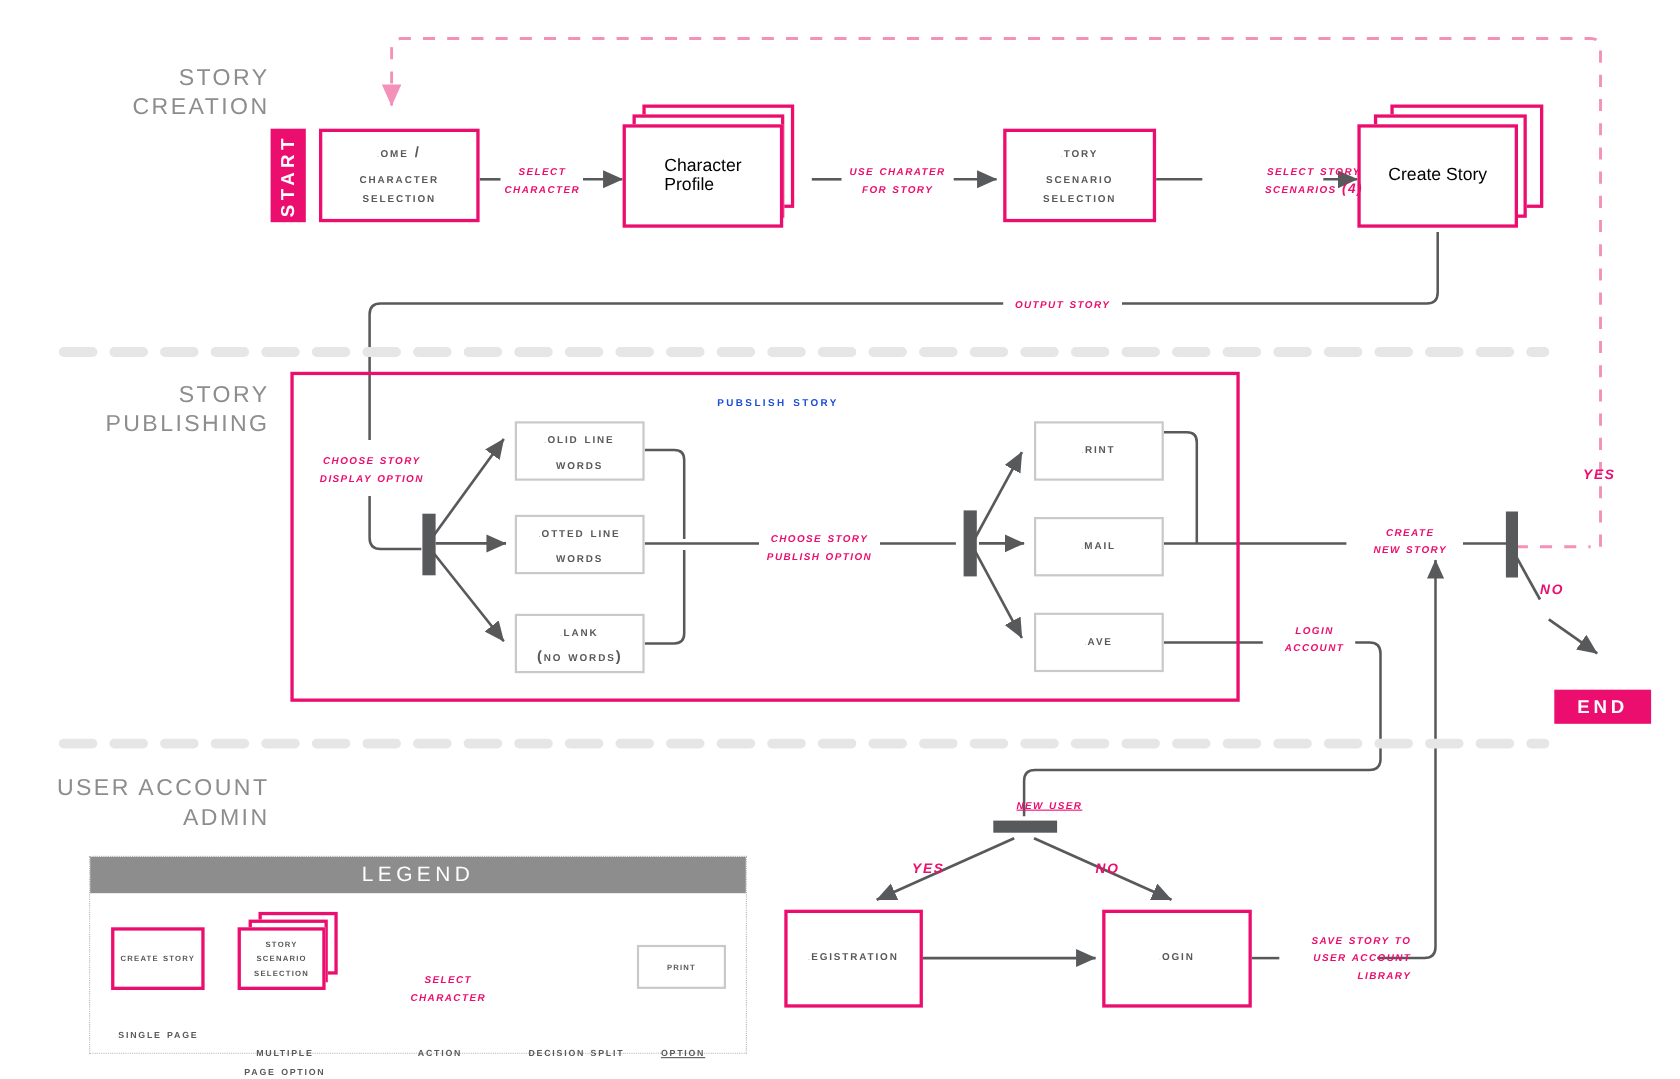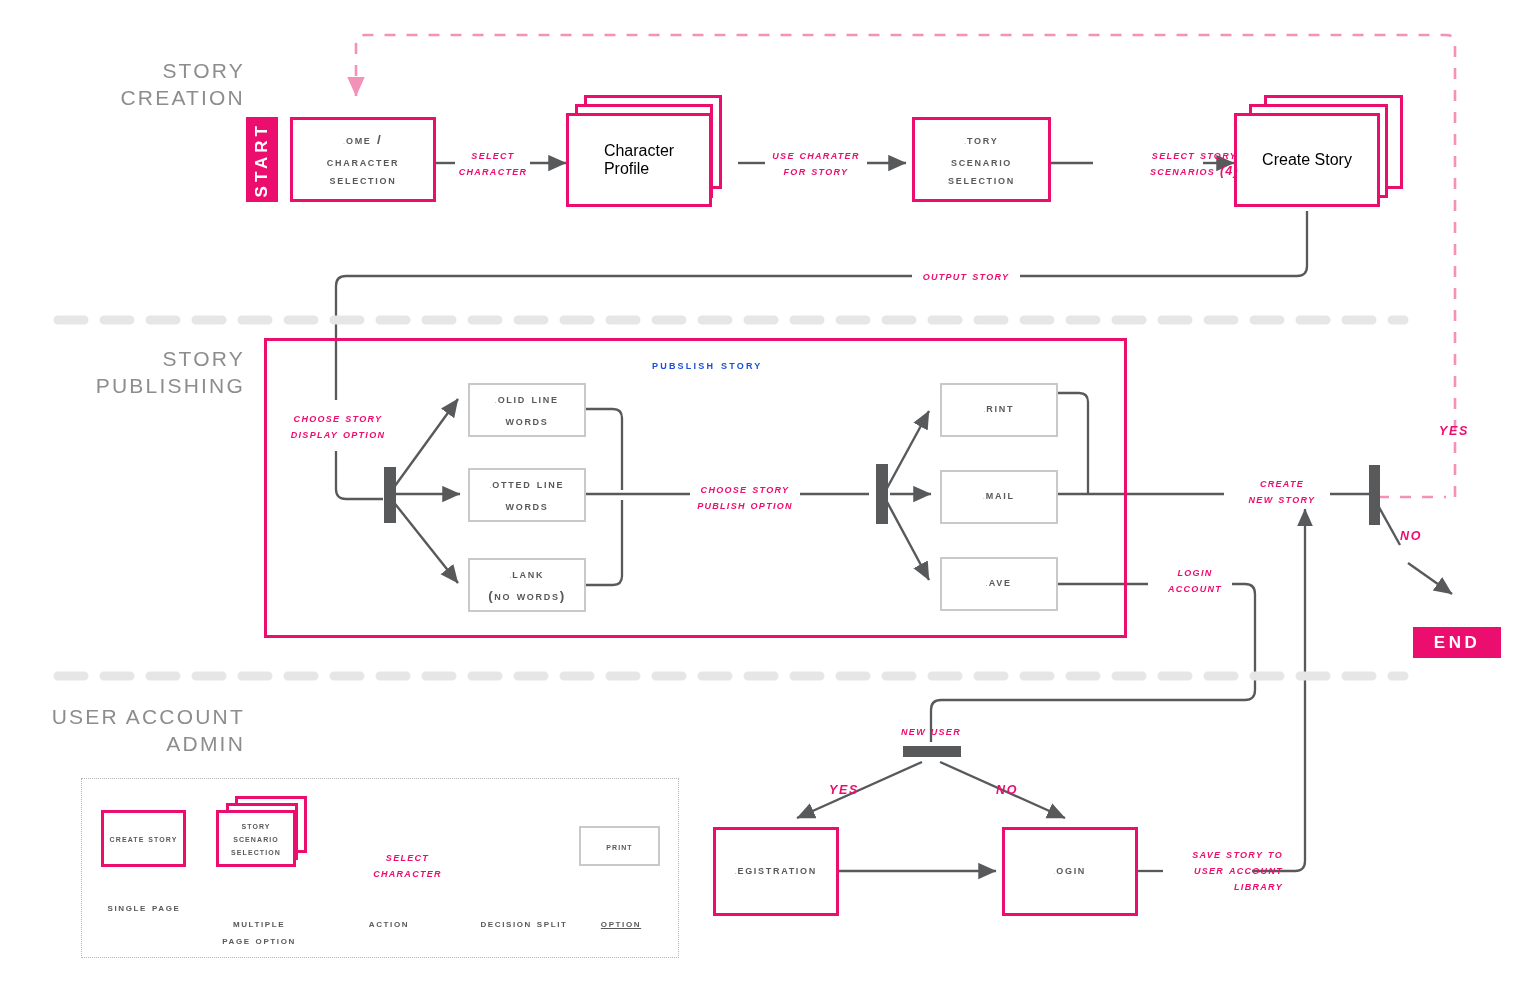--- a/index.html
+++ b/index.html
@@ -289,41 +289,42 @@
   <div class="split-bar" style="left:1369px;top:465px;width:11px;height:60px;"></div>
 
   <div class="edge-label plain" style="left:1424px;top:423px;width:60px;">YES</div>
 
   <div class="edge-label plain" style="left:1385px;top:528px;width:52px;">NO</div>
 
   <div class="pill" style="left:1413px;top:627px;width:88px;height:31px;">
     <span>END</span>
   </div>
 
-  <div class="edge-label" style="left:881px;top:723px;width:100px;">New User</div>
+  <div class="edge-label" style="left:904px;top:723px;width:100px;text-decoration:underline;">New User</div>
 
   <div class="split-bar" style="left:903px;top:746px;width:58px;height:11px;"></div>
 
   <div class="edge-label plain" style="left:817px;top:782px;width:54px;">YES</div>
 
   <div class="edge-label plain" style="left:982px;top:782px;width:50px;">NO</div>
 
   <div class="node pink-box" style="left:713px;top:827px;width:126px;height:89px;">
     <div class="lbl">Registration</div>
   </div>
 
   <div class="node pink-box" style="left:1002px;top:827px;width:136px;height:89px;">
     <div class="lbl">Login</div>
   </div>
 
   <div class="edge-label" style="left:1165px;top:846px;width:118px;text-align:right;">Save Story To
 User Account
 Library</div>
 
   <div id="legend" style="left:81px;top:778px;width:598px;height:180px;">
+    <div id="legend-head">LEGEND</div>
     <div id="legend-body">
 
       <div class="node pink-box" style="left:19px;top:31px;width:85px;height:57px;">
         <div class="mini-lbl">Create Story</div>
       </div>
 
       <div class="stack" style="left:134px;top:17px;width:110px;height:82px;">
         <div class="sheet" style="left:19px;top:0px;width:72px;height:57px;"></div>
         <div class="sheet" style="left:10px;top:7px;width:72px;height:57px;"></div>
         <div class="sheet" style="left:0px;top:14px;width:80px;height:57px;display:flex;align-items:center;justify-content:center;">
@@ -336,19 +337,19 @@
       <div class="edge-label" style="left:274px;top:70px;width:103px;">Select
 Character</div>
 
       <div class="node gray-box" style="left:497px;top:47px;width:81px;height:40px;">
         <div class="mini-lbl">Print</div>
       </div>
 
       <div class="legend-cap" style="left:9px;top:120px;width:106px;">Single Page</div>
       <div class="legend-cap" style="left:123px;top:136px;width:108px;">Multiple
 Page Option</div>
-      <div class="legend-cap" style="left:257px;top:136px;width:100px;">Action</div>
+      <div class="legend-cap" style="left:268px;top:136px;width:100px;">Action</div>
       <div class="legend-cap" style="left:377px;top:136px;width:130px;">Decision Split</div>
       <div class="legend-cap" style="left:501px;top:136px;width:76px;text-decoration:underline;">Option</div>
     </div>
   </div>
 
 </div>
 
 </body></html>

